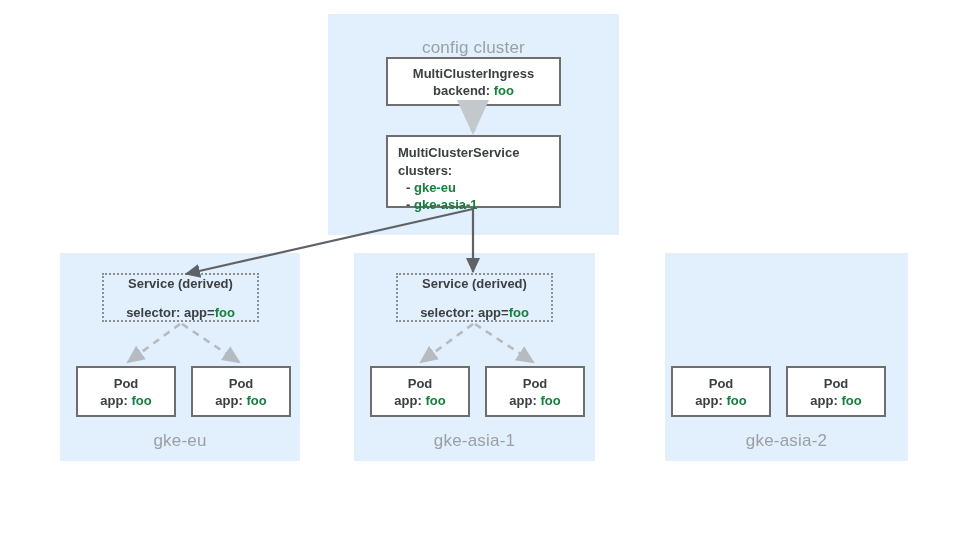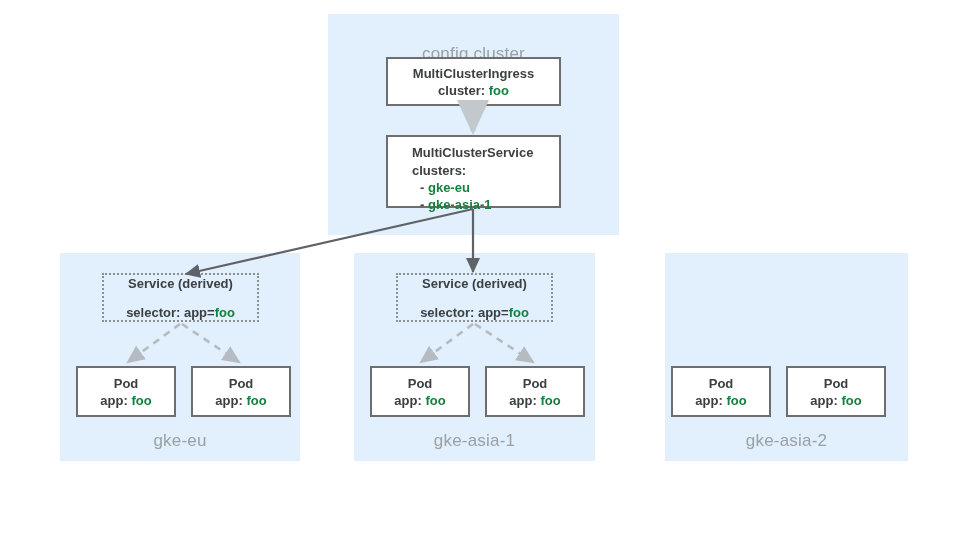--- a/index.html
+++ b/index.html
@@ -49,21 +49,21 @@
     font-weight: bold;
     line-height: 17px;
     text-align: center;
   }
   .node .line {
     white-space: nowrap;
   }
   .node.left-body {
     align-items: flex-start;
     justify-content: flex-start;
-    padding: 7px 10px 6px 24px;
+    padding: 7px 10px 6px 10px;
   }
   .node.left-body .title {
     width: 100%;
     text-align: center;
     margin-bottom: 1px;
   }
   .node.left-body .line {
     text-align: left;
   }
   .node.left-body .indent {
@@ -90,27 +90,27 @@
     height: 540px;
     pointer-events: none;
   }
 </style>
 </head>
 <body>
 
 <div id="canvas">
 
   <div class="panel" style="left:328px; top:14px; width:291px; height:221px;">
-    <div class="panel-title" style="top:30px;">config cluster</div>
+    <div class="panel-title" style="top:24px;">config cluster</div>
   </div>
 
   <div class="node" style="left:386px; top:57px; width:175px; height:49px;">
     <div class="line">MultiClusterIngress</div>
     <div class="line">
-      <span>cluster:</span>
+      <span>backend:</span>
       <span class="blue">foo</span>
     </div>
   </div>
 
   <div class="node left-body" style="left:386px; top:135px; width:175px; height:73px;">
     <div class="title line">MultiClusterService</div>
     <div class="line">clusters:</div>
     <div class="line indent">
       <span>-</span>
       <span class="blue">gke-eu</span>

